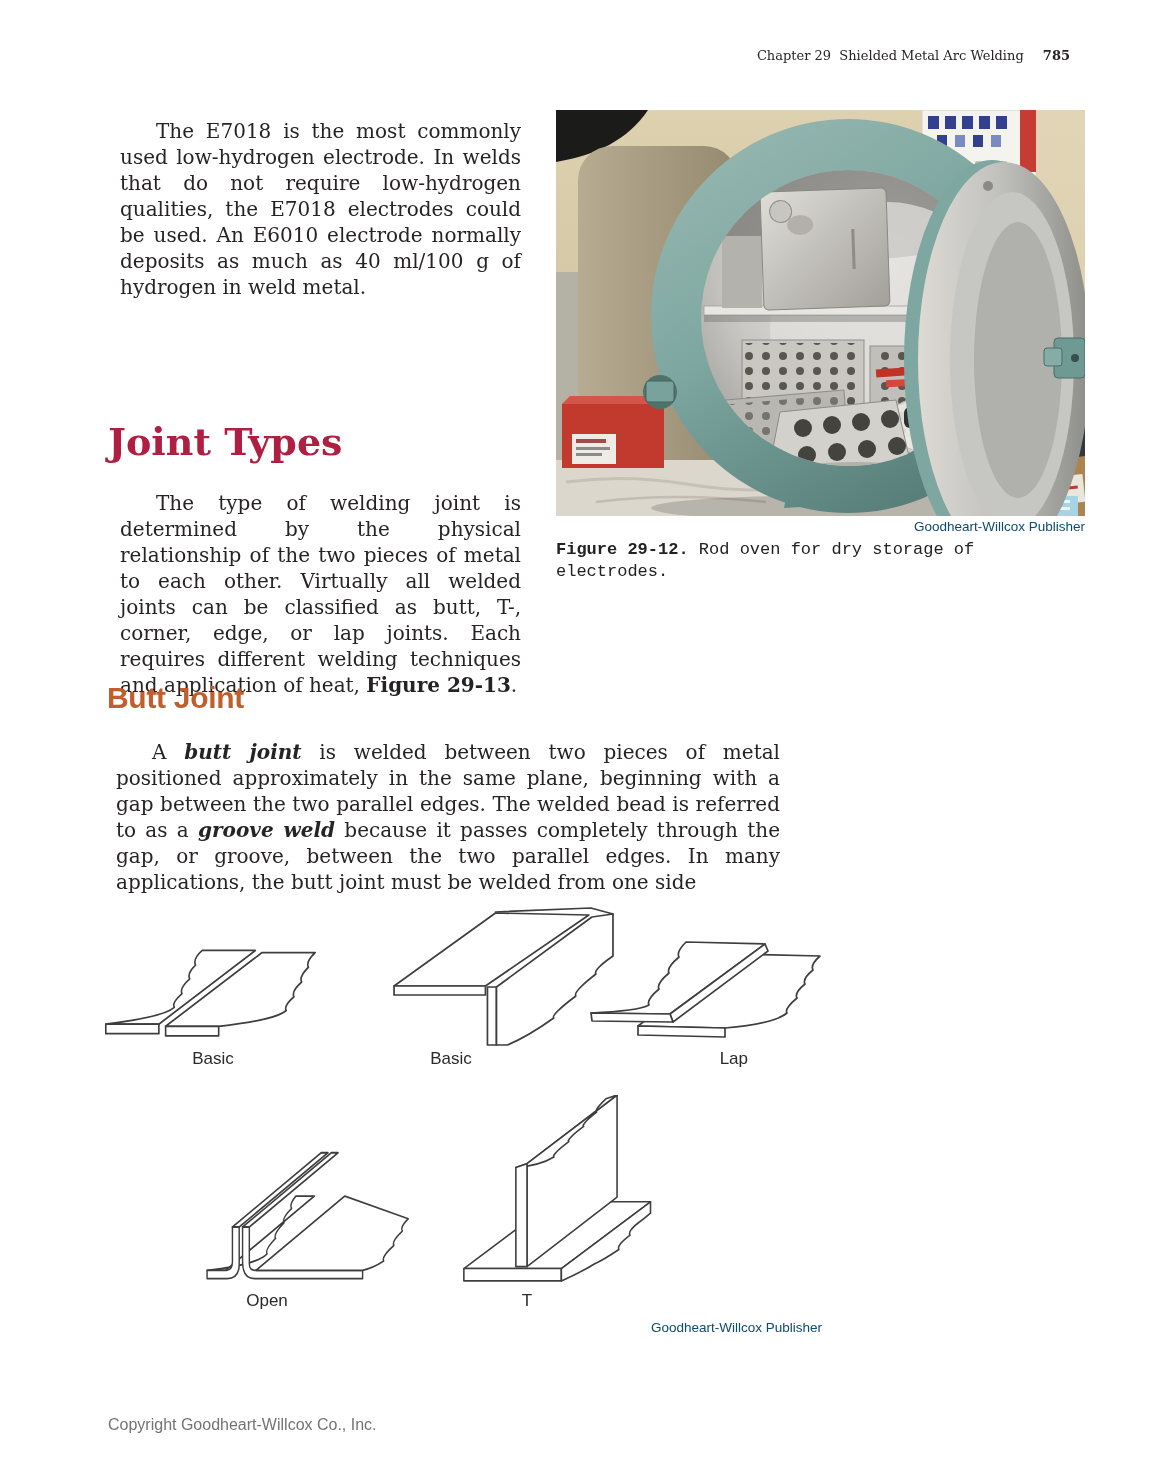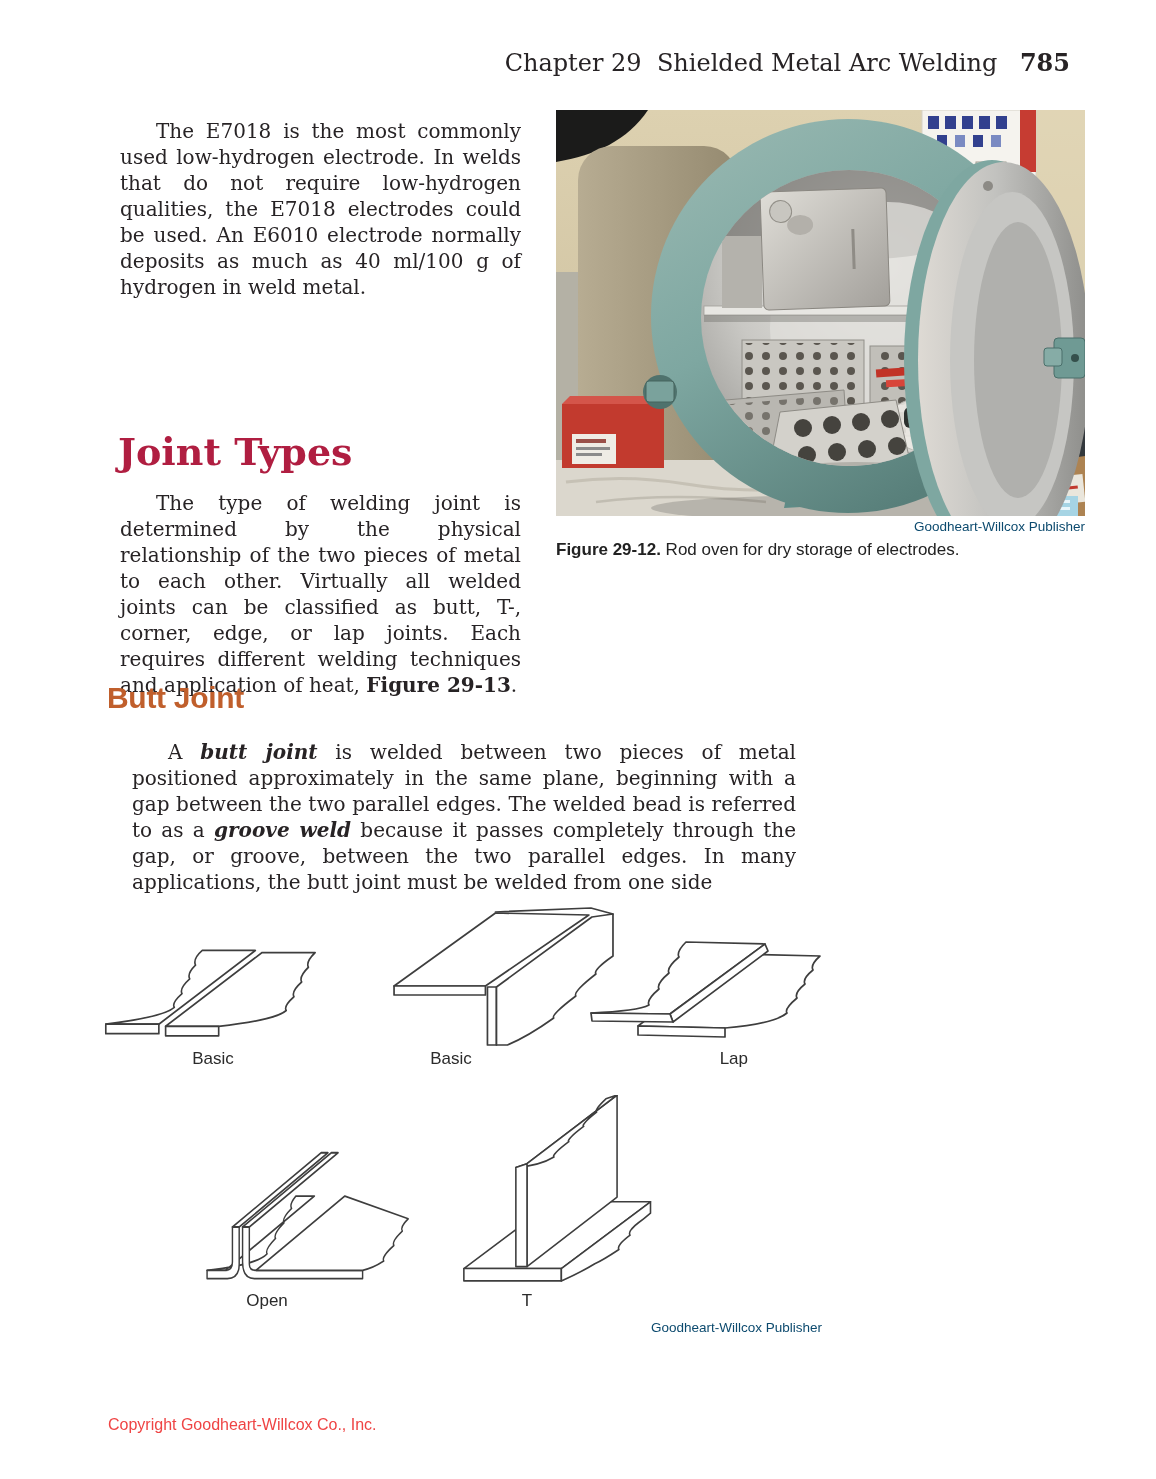--- a/index.html
+++ b/index.html
@@ -1,56 +1,56 @@
 <!DOCTYPE html>
 <html><head>
 <meta charset="utf-8">
 <style>
   html,body{margin:0;padding:0;background:#e8e8e8;}
   .page{position:relative;width:1156px;height:1479px;background:#ffffff;overflow:hidden;
         font-family:"DejaVu Serif",serif;color:#272325;}
-  .hdr{position:absolute;top:48px;right:86px;font-size:24px;color:#272325;white-space:nowrap;}
+  .hdr{position:absolute;top:48px;right:86px;font-size:13px;color:#272325;white-space:nowrap;}
   .hdr .pnum{font-weight:bold;margin-left:15px;}
   .col{position:absolute;text-align:justify;font-size:20px;line-height:26px;}
   #col1{left:108px;top:106px;width:425px;}
   .para{margin:12px;text-indent:36px;}
   .bi{font-weight:bold;font-style:italic;}
   .b{font-weight:bold;}
-  .h-red{position:absolute;left:107px;top:418px;margin:11px;font-family:"DejaVu Serif",serif;
+  .h-red{position:absolute;left:107px;top:418px;margin:1px;font-family:"DejaVu Serif",serif;
          font-size:38px;font-weight:bold;color:#b01e41;letter-spacing:0px;}
   #jt-para{left:108px;top:478px;width:425px;}
   .h-orange{position:absolute;left:107px;top:681px;margin:0;font-family:"Liberation Sans",sans-serif;
          font-size:30px;font-weight:bold;color:#c05f2c;letter-spacing:-0.3px;}
-  #bj-para{left:120px;top:727px;width:688px;}
+  #bj-para{left:104px;top:727px;width:688px;}
   .photo{position:absolute;left:556px;top:110px;width:529px;height:406px;}
   .credit{position:absolute;font-family:"Liberation Sans",sans-serif;
           font-size:13.5px;color:#0c4a6e;white-space:nowrap;}
   #credit1{top:519px;right:71px;}
   #credit2{top:1320px;right:334px;}
-  .cap{position:absolute;font-family:Liberation Sans, sans-serif;font-size:17px;line-height:22px;color:#222;}
+  .cap{position:absolute;font-family:Liberation Mono, monospace;font-size:17px;line-height:22px;color:#222;}
   #cap1{left:556px;top:539px;width:530px;}
   #cap2{left:108px;top:1348px;width:700px;}
   .cap-label{font-weight:bold;}
   .jd{position:absolute;}
   .jd path{fill:#ffffff;stroke:#3e3e3e;stroke-width:1.7;stroke-linejoin:round;stroke-linecap:round;}
   .jd path.ln{fill:none;}
   #d-butt{left:100px;top:903px;}
   #d-corner{left:382px;top:898px;}
   #d-lap{left:588px;top:928px;}
   #d-edge{left:202px;top:1128px;}
   #d-t{left:462px;top:1095px;}
   .jlabel{position:absolute;width:120px;text-align:center;font-family:"Liberation Sans",sans-serif;
           font-size:17px;color:#2b2b2b;}
   #jl-butt{left:153px;top:1049px;}
   #jl-corner{left:391px;top:1049px;}
   #jl-lap{left:628px;top:1049px;text-align:right;}
   #jl-edge{left:207px;top:1291px;}
   #jl-t{left:467px;top:1291px;}
   .foot{position:absolute;left:108px;top:1416px;font-family:"Liberation Sans",sans-serif;
-        font-size:16px;color:#ef4444;}
+        font-size:16px;color:#737373;}
 </style>
 </head>
 <body>
 
 <div class="page">
 
   <div class="hdr">
     <span>Chapter 29</span>&nbsp;
     <span>Shielded Metal Arc Welding</span>
     <span class="pnum">785</span>

